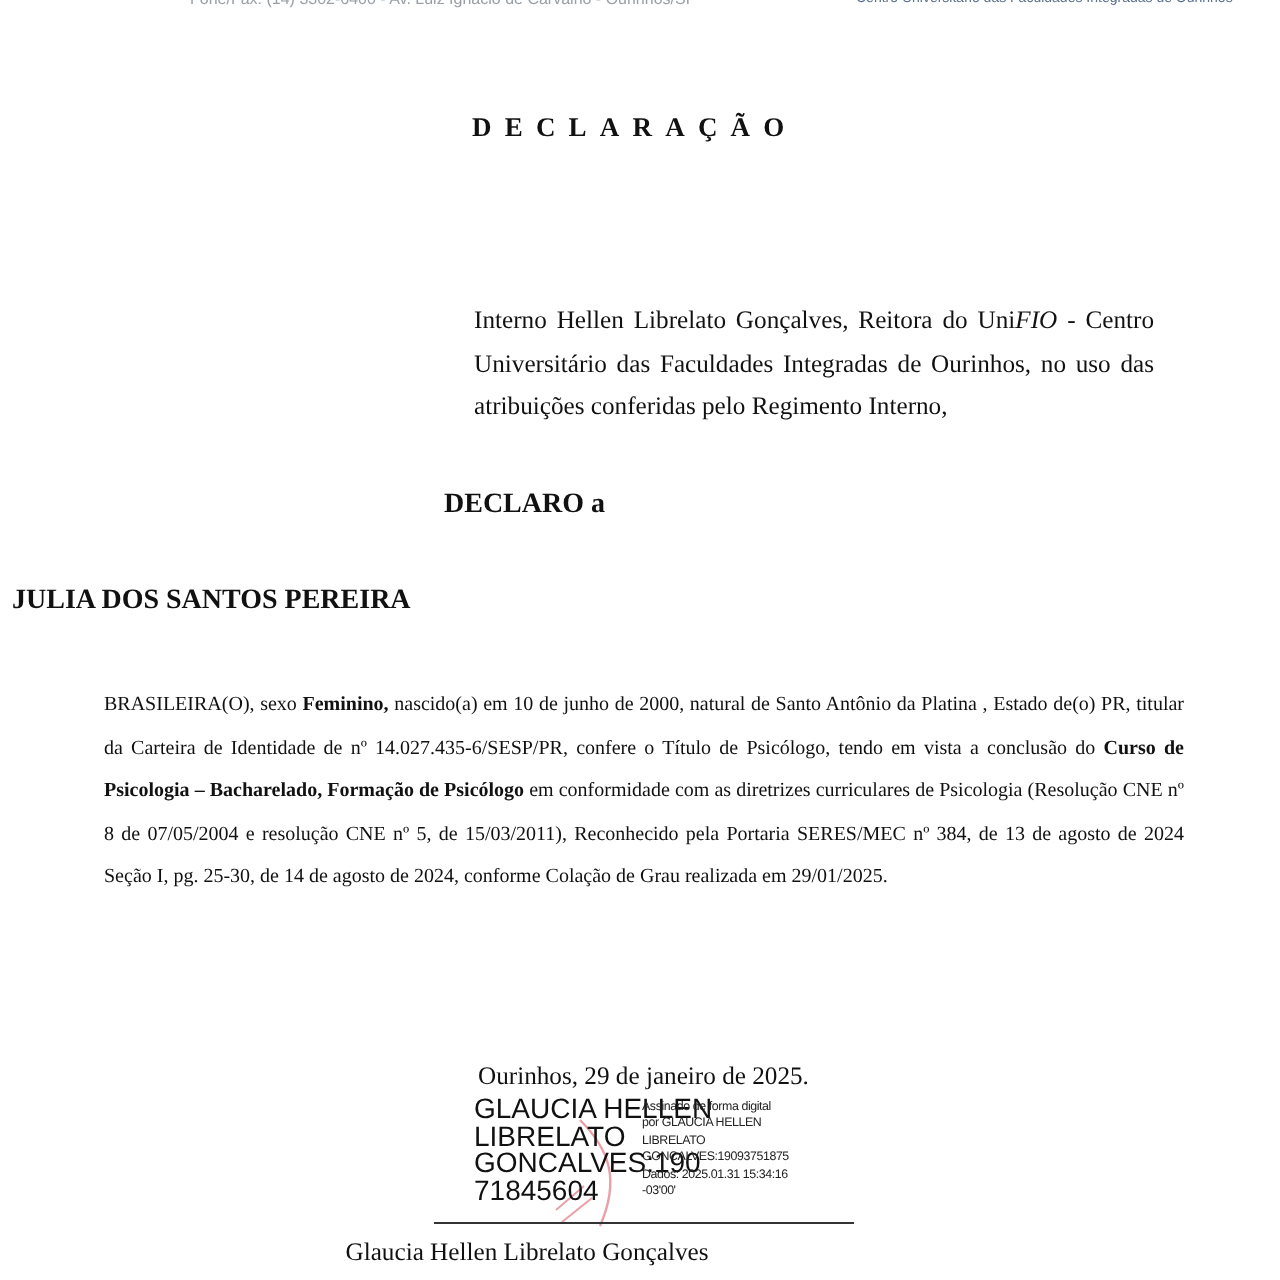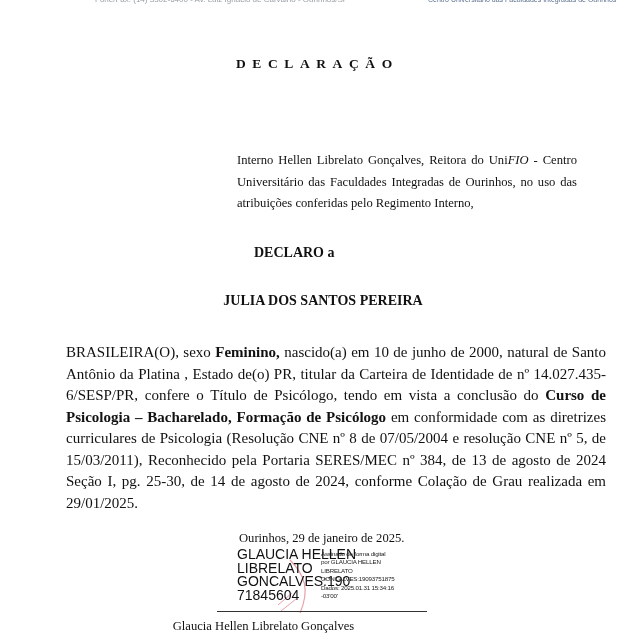--- a/index.html
+++ b/index.html
@@ -7,25 +7,25 @@
            font-family: "Liberation Serif", serif; color: #111; }
     .header-left { position: absolute; left: 95px; top: -5px; font-family: "Liberation Sans", sans-serif;
                    font-size: 8px; color: #9aa0a6; white-space: nowrap; }
     .header-right { position: absolute; left: 428px; top: -4px; font-family: "Liberation Sans", sans-serif;
                     font-size: 7px; color: #5a6f8f; white-space: nowrap; }
     .title { position: absolute; left: 236px; top: 56px; font-size: 13.5px; font-weight: bold;
              letter-spacing: 6.6px; }
     .intro { position: absolute; left: 237px; top: 150px; width: 340px; font-size: 12.6px;
              line-height: 21.5px; text-align: justify; }
     .intro i { font-style: italic; }
-    .declaro { position: absolute; left: 254px; top: 245px; font-size: 14px; font-weight: bold; }
-    .name { position: absolute; left: 0; width: 640px; top: 293px; text-align: center; font-size: 14px;
+    .declaro { position: absolute; left: 222px; top: 245px; font-size: 14px; font-weight: bold; }
+    .name { position: absolute; left: 0; width: 640px; top: 293px; font-size: 14px;
             font-weight: bold; }
     .name span { margin-left: 6px; }
-    .body-text { position: absolute; left: 66px; top: 342px; width: 540px; font-size: 15px;
+    .body-text { position: absolute; left: 52px; top: 342px; width: 540px; font-size: 10px;
                  line-height: 21.5px; text-align: justify; }
     .body-text b { font-weight: bold; }
     .place-date { position: absolute; left: 239px; top: 531px; font-size: 12.6px; }
     .sig-name { position: absolute; left: 237px; top: 548px; font-family: "Liberation Sans", sans-serif;
                 font-size: 14px; line-height: 13.5px; color: #111; }
     .sig-meta { position: absolute; left: 321px; top: 550px; font-family: "Liberation Sans", sans-serif;
                 font-size: 6.2px; line-height: 8.4px; color: #222; letter-spacing: -0.2px; }
     .sig-stroke { position: absolute; left: 270px; top: 555px; width: 60px; height: 60px; }
     .sig-line { position: absolute; left: 217px; top: 611px; width: 210px; height: 1px; background: #333; }
     .signer { position: absolute; left: 0; width: 527px; top: 619px; text-align: center; font-size: 12.6px; }

